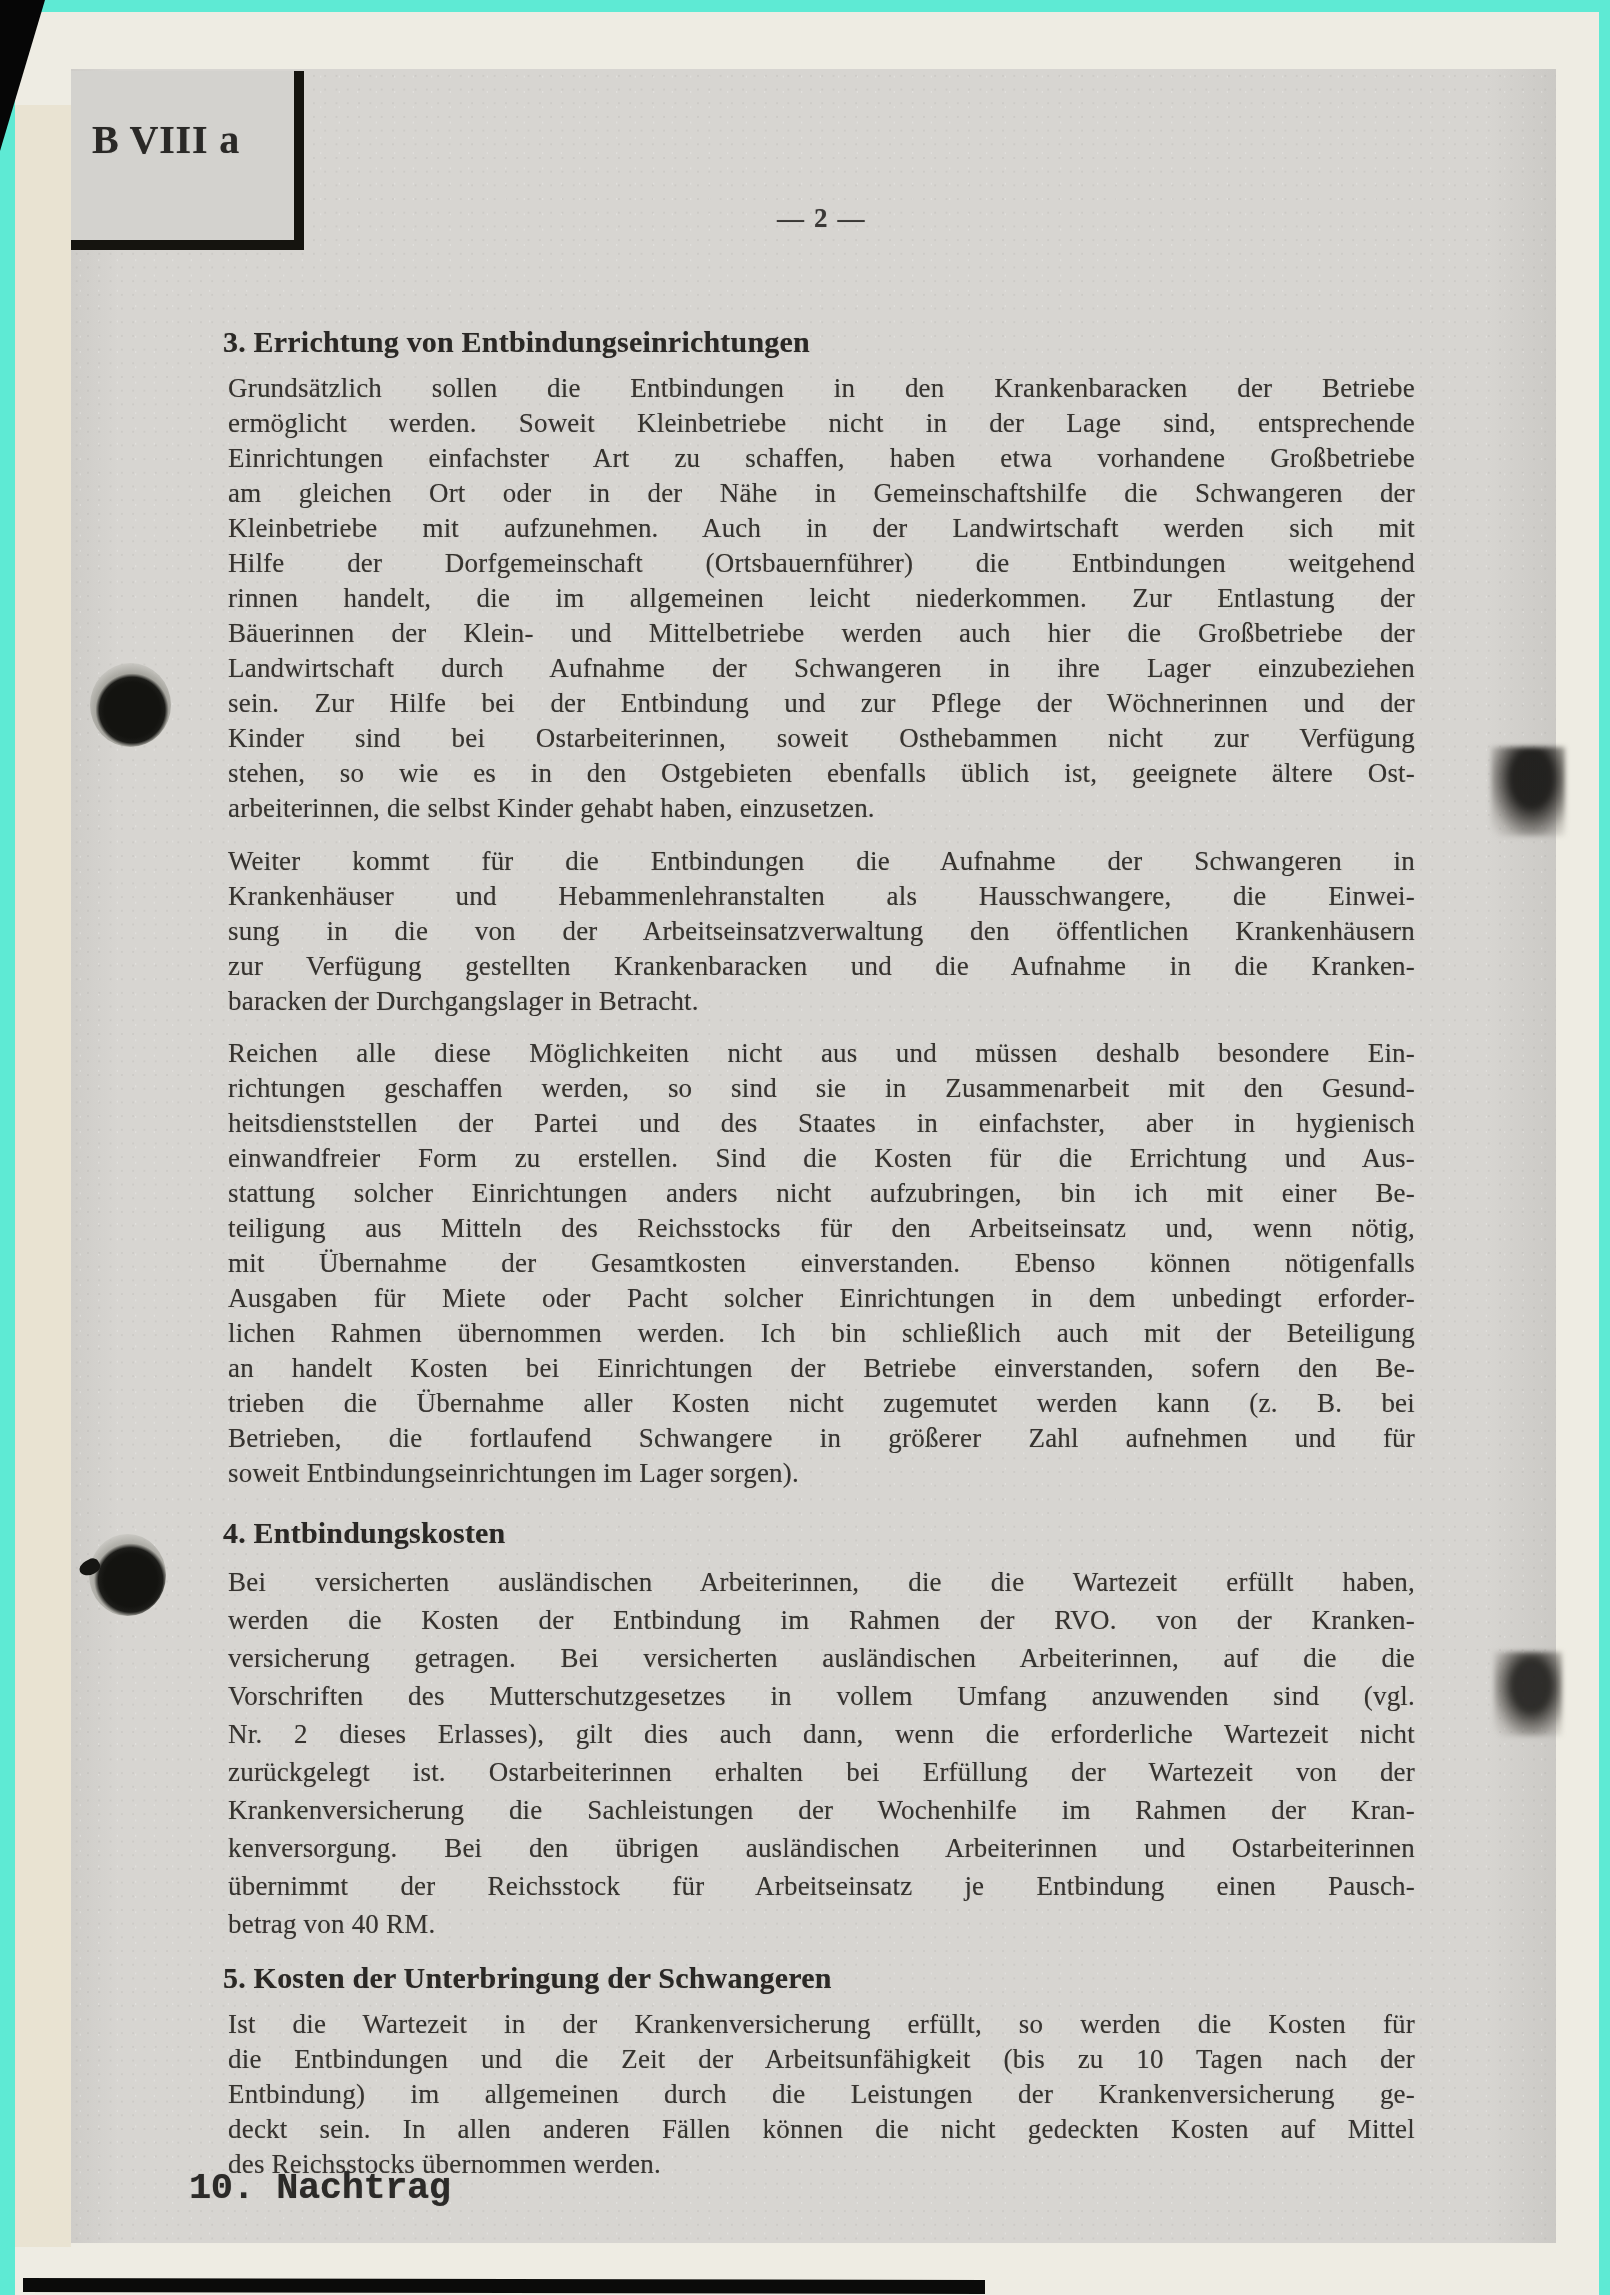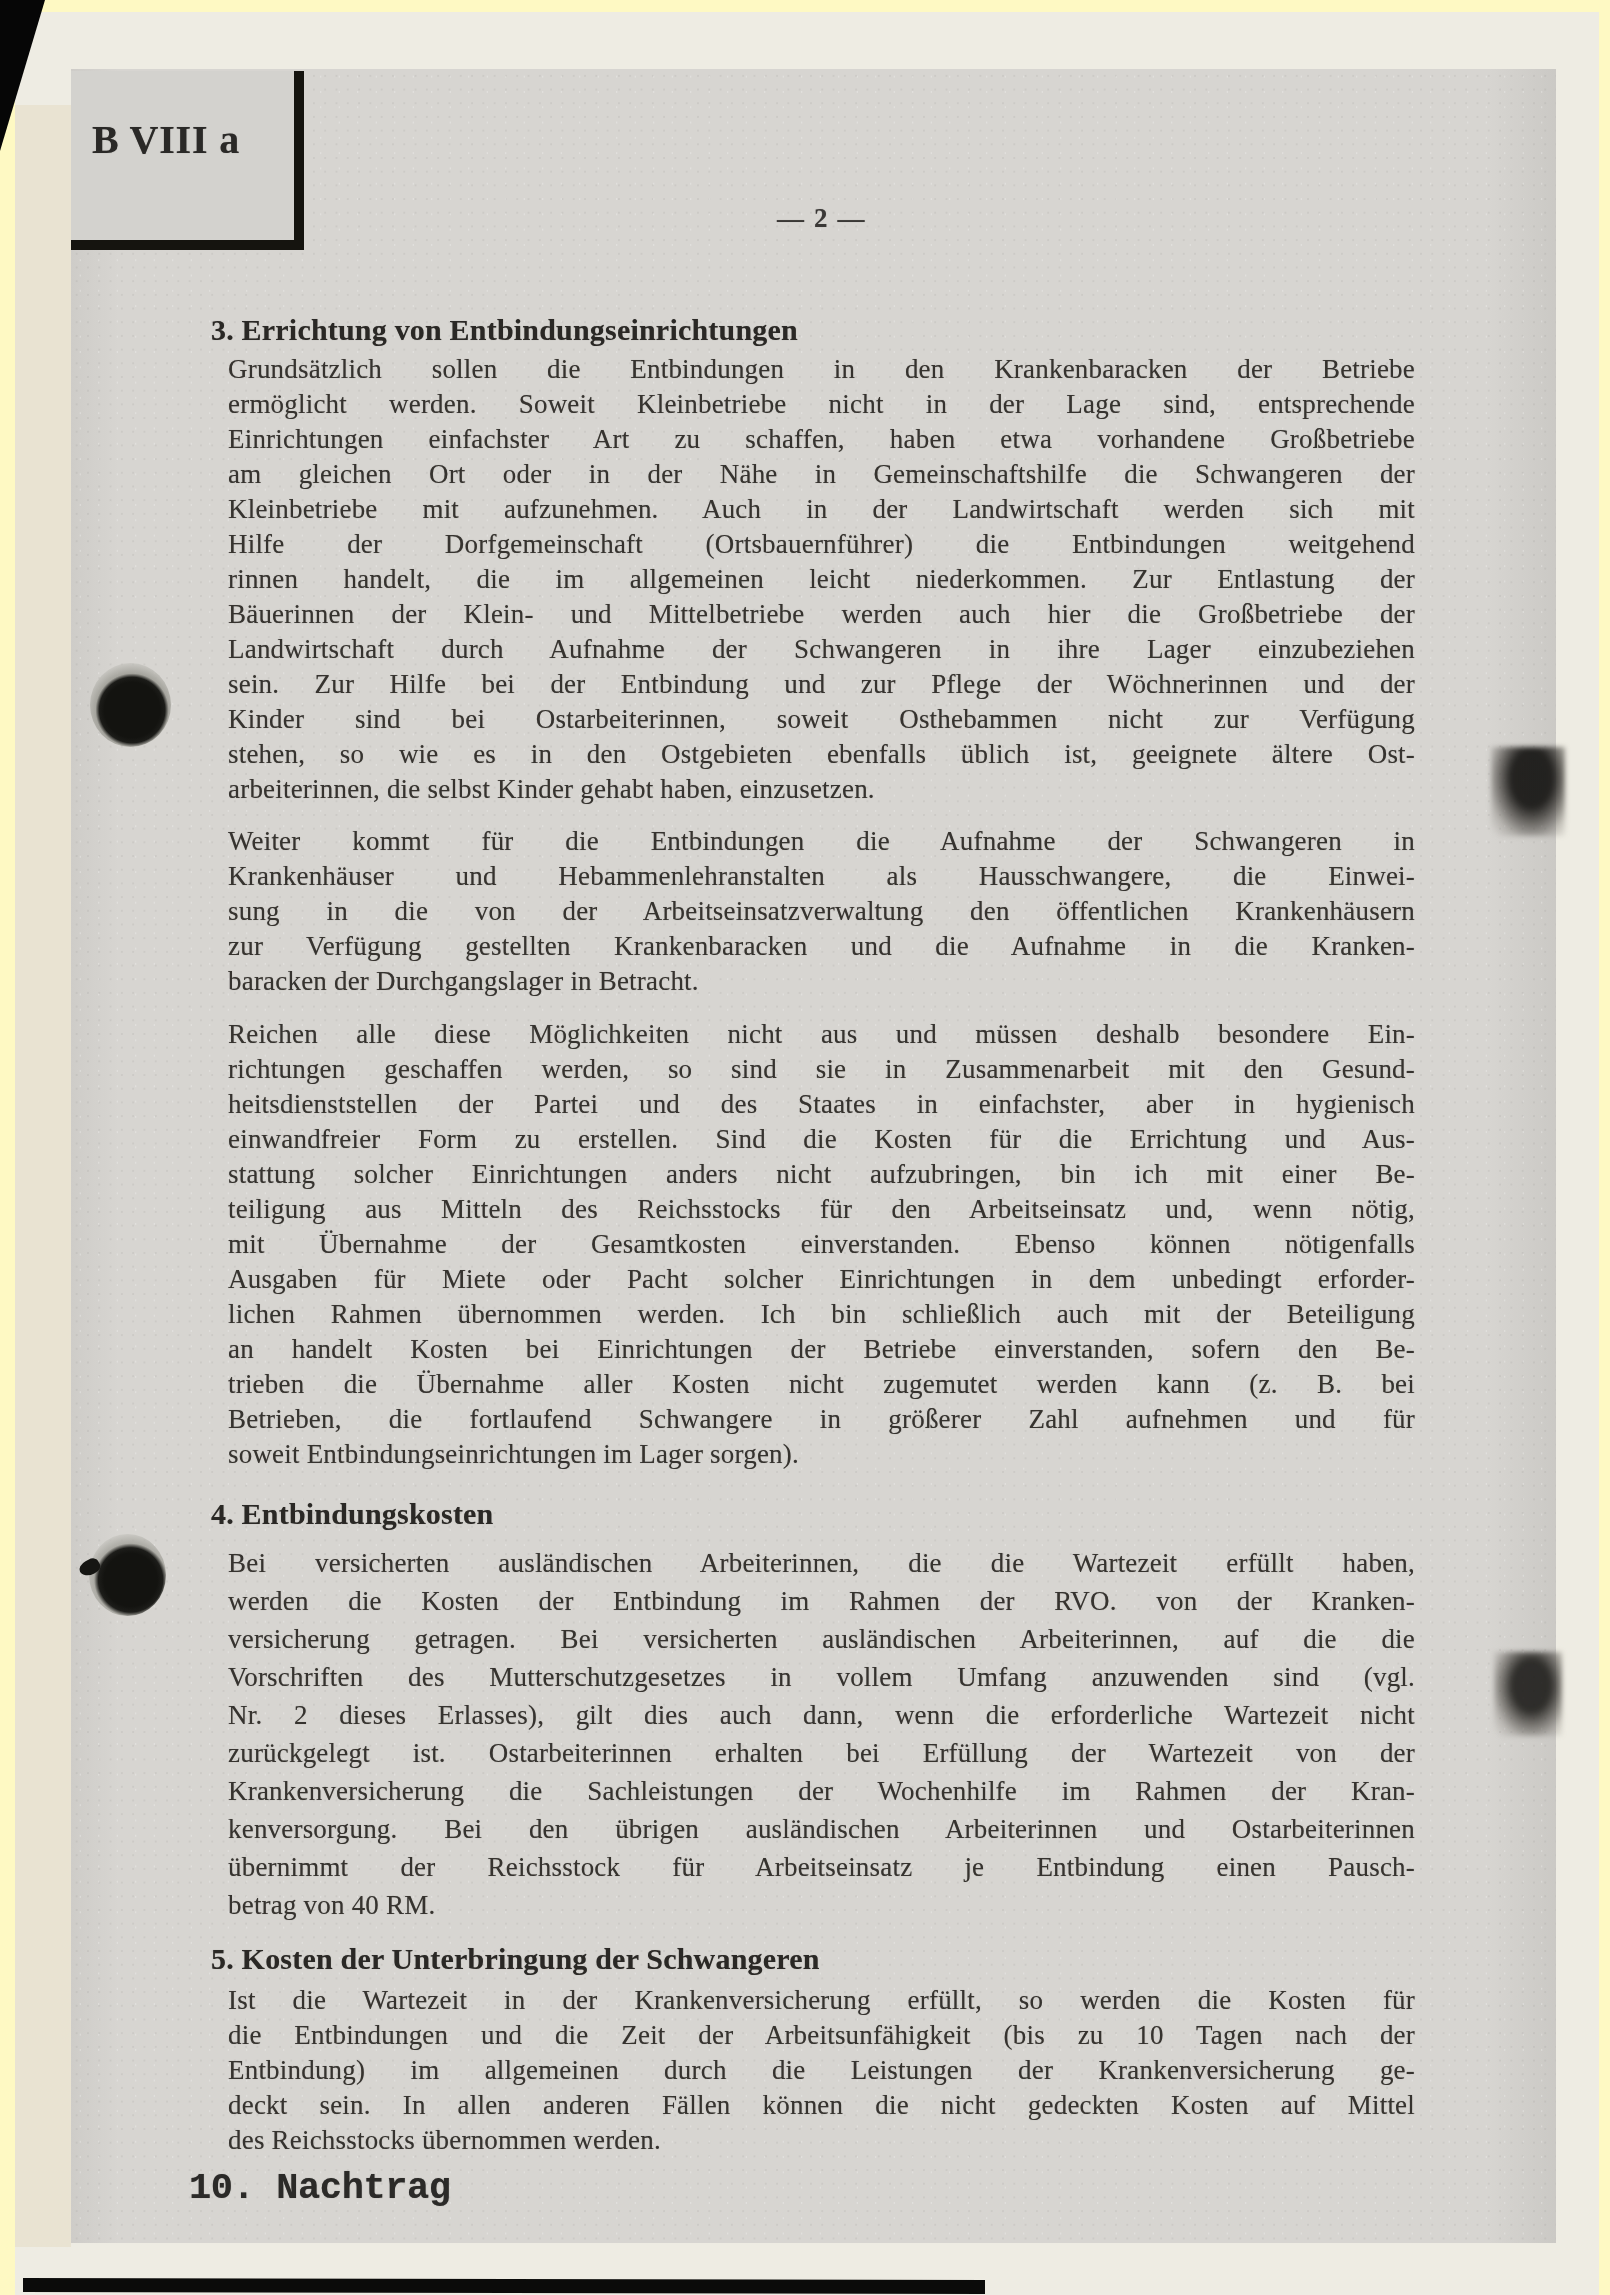--- a/index.html
+++ b/index.html
@@ -1,18 +1,18 @@
 <!DOCTYPE html>
 <html style="font-size:13px"><head>
 <meta charset="utf-8">
 <style>
   html,body{margin:0;padding:0;background:#060606;}
   #scan{
     position:relative;width:1610px;height:2295px;overflow:hidden;
-    background:#fef9c3;
+    background:#5eead4;
     font-family:"Liberation Serif","DejaVu Serif",serif;
   }
   
   .paper{
     position:absolute;left:14.5px;top:12px;width:1584px;height:2283px;
     background:#eeece3;
   }
   
   .edge-cream{
     position:absolute;left:14.5px;top:105px;width:56px;height:2142px;
@@ -60,21 +60,21 @@
     color:#3a3836;text-shadow:0 0 0.8px rgba(40,38,35,0.35);
   }
   
   .content{
     position:absolute;left:211px;top:312px;width:1221px;
     color:#36332f;font-size:27px;letter-spacing:0.2px;
     text-shadow:0 0 0.8px rgba(45,42,38,0.4);
   }
   .sec{margin:0;}
   .sec-heading{
-    margin:0;font-size:30px;font-weight:bold;line-height:35px;color:#2a2825;
+    margin:12px;font-size:30px;font-weight:bold;line-height:35px;color:#2a2825;
   }
   .para{margin:17px;}
   .line{line-height:35px;text-align:justify;text-align-last:justify;}
   .line.last{text-align-last:left;}
   #doc-sections .sec:nth-of-type(1) .para{margin-top:17.7px;}
   #doc-sections .sec:nth-of-type(1) .para:nth-of-type(1){margin-top:4.8px;}
   #doc-sections .sec:nth-of-type(2){margin-top:24px;}
   #doc-sections .sec:nth-of-type(2) .para{margin-top:13px;}
   #doc-sections .sec:nth-of-type(2) .line{line-height:38px;}
   #doc-sections .sec:nth-of-type(3){margin-top:4.8px;}

